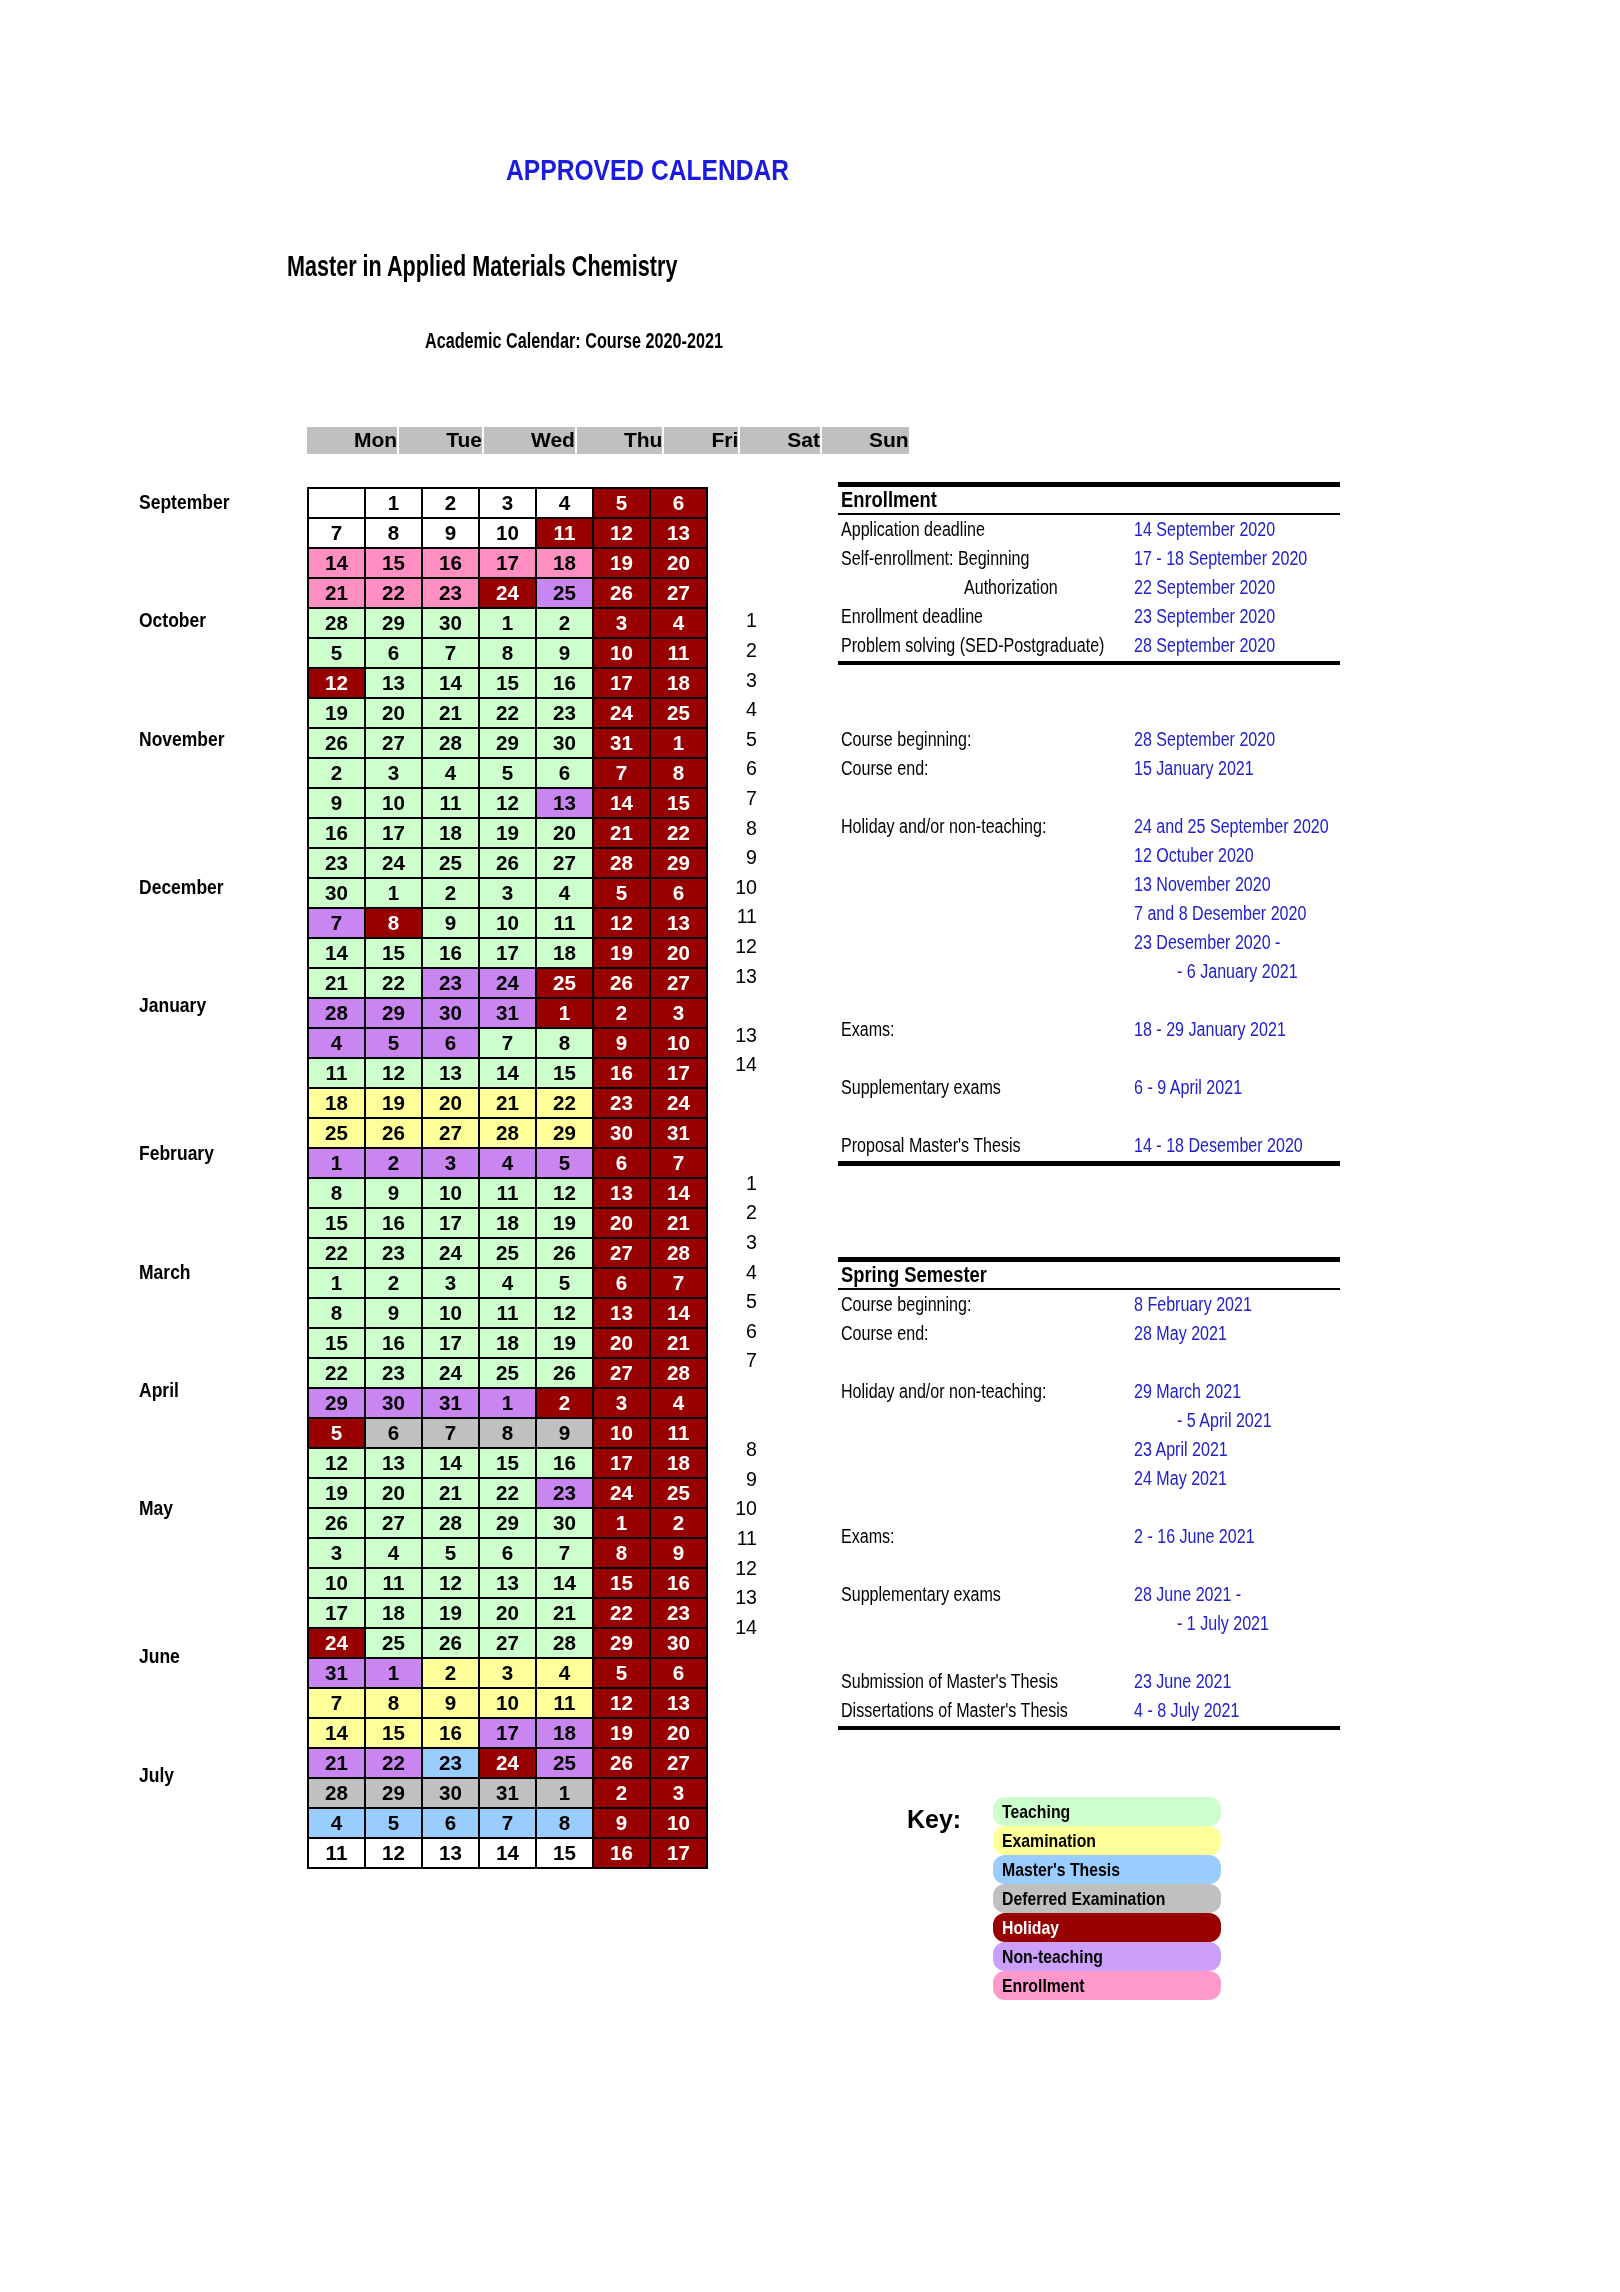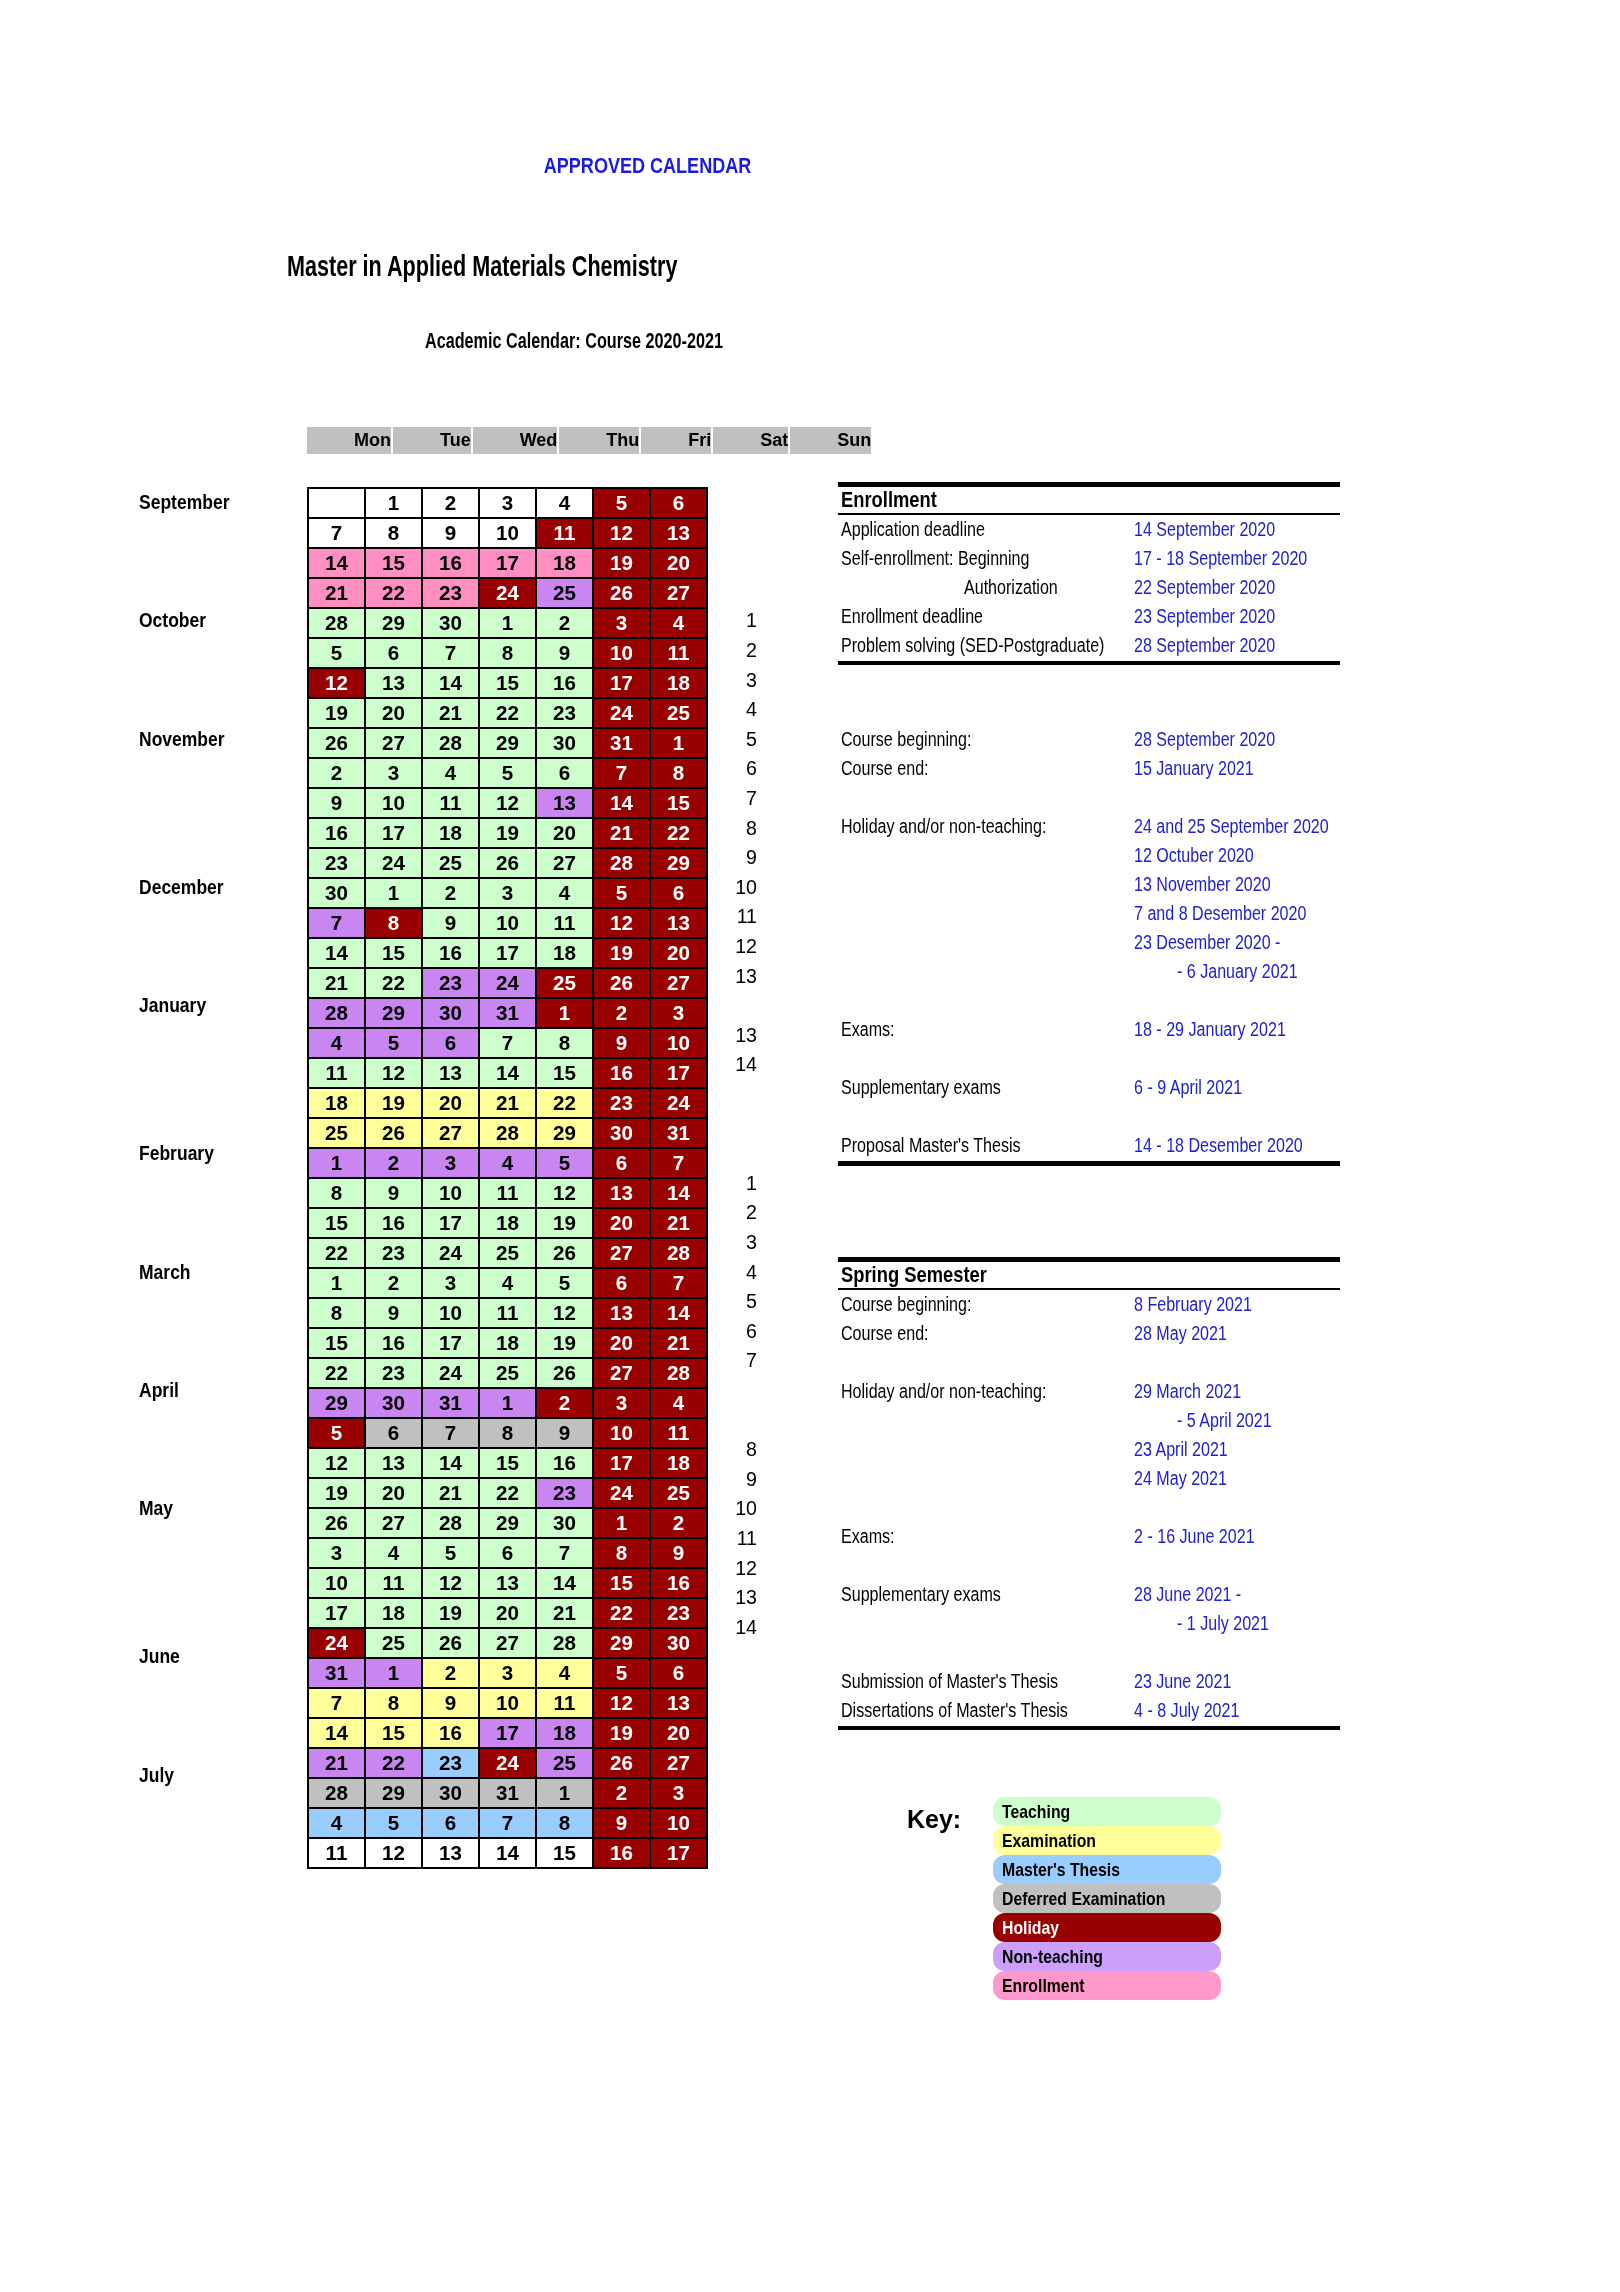--- a/index.html
+++ b/index.html
@@ -6,28 +6,28 @@
   body{width:1620px;height:2293px;position:relative;background:#ffffff;
        font-family:"Liberation Sans",sans-serif;color:#000;}
   .abs{position:absolute;}
   
   .cond72{display:inline-block;transform:scaleX(.72);transform-origin:50% 50%;}
   .cond82i{display:inline-block;transform:scaleX(.82);transform-origin:0 50%;}
   .cond85i{display:inline-block;transform:scaleX(.85);transform-origin:0 50%;}
   .cond82c{display:inline-block;transform:scaleX(.82);transform-origin:50% 50%;}
 
   
-  .t1{left:256px;top:153px;width:784px;text-align:center;font-size:22px;font-weight:bold;color:#1b1be0;}
+  .t1{left:256px;top:153px;width:784px;text-align:center;font-size:30px;font-weight:bold;color:#1b1be0;}
   .t2{left:211px;top:249px;width:784px;font-size:30px;font-weight:bold;}
   .t3{left:182px;top:328px;width:784px;text-align:center;font-size:22.5px;font-weight:bold;}
 
   
   .weekdays{left:307px;top:427px;width:399px;height:26.5px;display:grid;
             grid-template-columns:repeat(7,1fr);gap:2px;}
-  .wd-cell{background:#c0c0c0;font-weight:bold;font-size:18px;
+  .wd-cell{background:#c0c0c0;font-weight:bold;font-size:21px;
            display:flex;align-items:center;justify-content:center;padding-left:47px;}
 
   
   .grid{left:307px;top:487px;display:grid;grid-template-columns:repeat(7,57px);
         grid-auto-rows:30px;border:1.5px solid #000;}
   .cell{border:1.5px solid #000;display:flex;align-items:center;justify-content:center;
         font-weight:bold;font-size:20.6px;background:#fff;}
   .cT{background:#ccffcc;} .cX{background:#ffff99;} .cM{background:#99ccff;}
   .cD{background:#c0c0c0;} .cH{background:#990000;color:#fff;}
   .cN{background:#c985f0;} .cE{background:#ff8fc2;} .cW{background:#ffffff;}

